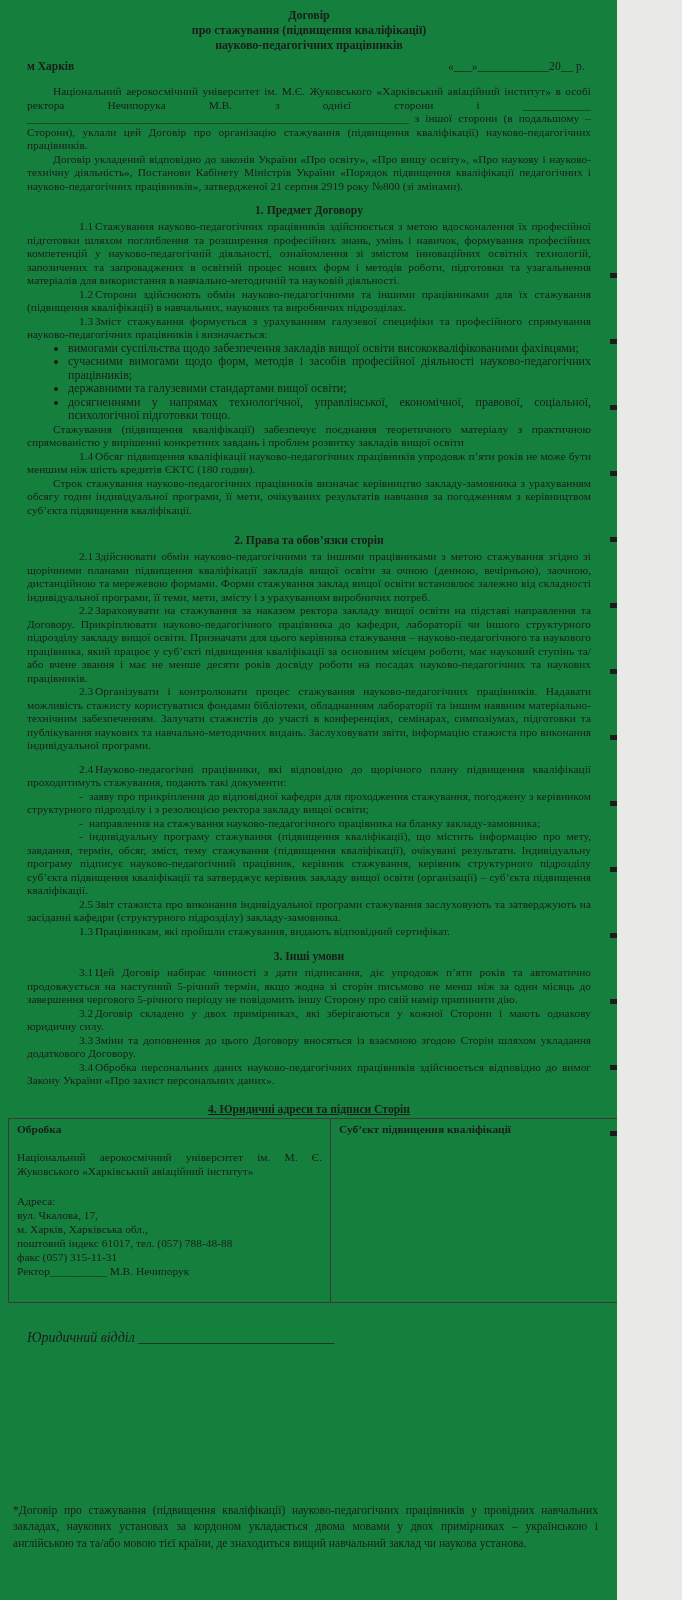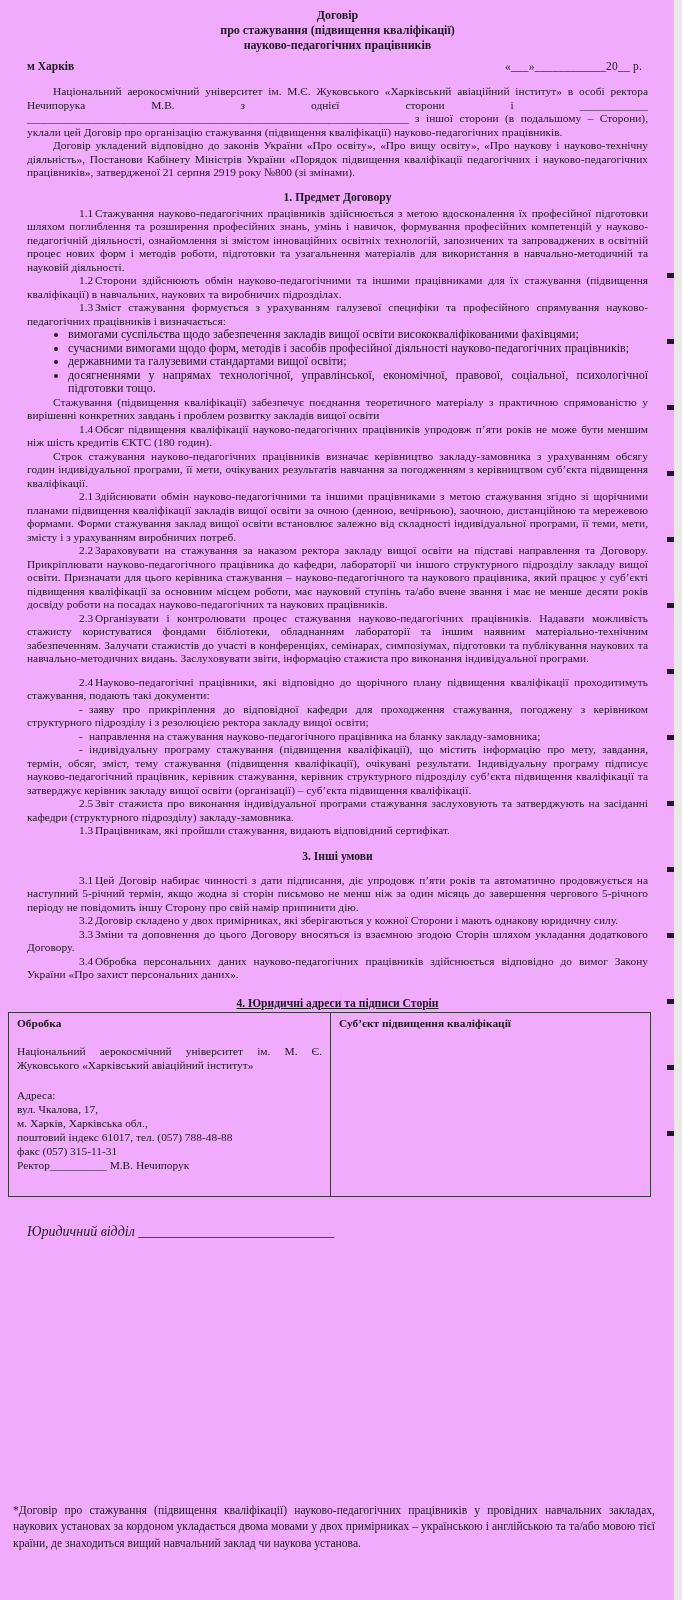--- a/index.html
+++ b/index.html
@@ -1,37 +1,37 @@
 <!DOCTYPE html>
 <html lang="uk"><head>
 <meta charset="utf-8">
 <style>
   html,body{margin:0;padding:0;background:#e9e9e7;}
   .page{
     position:relative;
-    width:674px;height:1600px;
-    background:#f0abfc;
+    width:617px;height:1600px;
+    background:#15803d;
     font-family:"Liberation Serif","DejaVu Serif",serif;
     color:#1b1b1b;
     overflow:hidden;
     box-sizing:border-box;
     padding:6px 26px 0 27px;
   }
   .titleblock{ text-align:center; font-weight:bold; font-size:12px; line-height:15px; margin-top:2px;}
   .placedate{ display:flex; justify-content:space-between; align-items:baseline; margin-top:7px; font-size:11.5px;gap:24px;}
   .place{font-weight:bold;}
   .date{margin-right:6px; letter-spacing:.2px;}
   .para{ margin:0; font-size:11.4px; line-height:13.5px; text-align:justify; text-indent:26px;}
   .intro1{margin-top:13px;}
   .cnum{ display:inline-block; width:42px; }
   .dnum{ display:inline-block; width:36px; }
   .h{ text-align:center; font-weight:bold; font-size:11.6px; line-height:14px; margin:0;}
   .h1s{margin-top:11px; margin-bottom:2px;}
   .h2s{margin-top:17px; margin-bottom:2px;}
-  .h3s{margin-top:12px; margin-bottom:10px;font-family:Liberation Serif, serif;}
+  .h3s{margin-top:12px; margin-bottom:2px;font-family:Liberation Serif, serif;}
   .h4s{margin-top:15px; margin-bottom:1px; text-decoration:underline;}
   ul.bullets{ margin:0; padding-left:41px; list-style-position:outside;}
   ul.bullets li{ font-size:12px; line-height:13.5px; text-align:justify;}
   .gap24{margin-top:10px;}
   table.sigtable{ border-collapse:collapse; margin-left:-19px; width:643px; table-layout:fixed;}
   table.sigtable td{ border:1.2px solid #3a3a3a; vertical-align:top; padding:3px 8px 4px 8px; font-size:11.4px; line-height:14px; height:184px; box-sizing:border-box;}
   td.lcol{width:322px;}
   .cellhead{font-weight:bold; margin:0;}
   .org{ margin:14px 0 0 0; text-align:justify;}
   .addr{margin:16px 0 0 0;}
@@ -70,20 +70,21 @@
     <li>вимогами суспільства щодо забезпечення закладів вищої освіти висококваліфікованими фахівцями;</li>
     <li>сучасними вимогами щодо форм, методів і засобів професійної діяльності науково-педагогічних працівників;</li>
     <li>державними та галузевими стандартами вищої освіти;</li>
     <li>досягненнями у напрямах технологічної, управлінської, економічної, правової, соціальної, психологічної підготовки тощо.</li>
   </ul>
 
   <p class="para">Стажування (підвищення кваліфікації) забезпечує поєднання теоретичного матеріалу з практичною спрямованістю у вирішенні конкретних завдань і проблем розвитку закладів вищої освіти</p>
   <p class="para"><span class="cnum">1.4</span><span>Обсяг підвищення кваліфікації науково-педагогічних працівників упродовж п’яти років не може бути меншим ніж шість кредитів ЄКТС (180 годин).</span></p>
   <p class="para">Строк стажування науково-педагогічних працівників визначає керівництво закладу-замовника з урахуванням обсягу годин індивідуальної програми, її мети, очікуваних результатів навчання за погодженням з керівництвом суб’єкта підвищення кваліфікації.</p>
 
+  <p class="h h2s">2. Права та обов’язки сторін</p>
   <p class="para"><span class="cnum">2.1</span><span>Здійснювати обмін науково-педагогічними та іншими працівниками з метою стажування згідно зі щорічними планами підвищення кваліфікації закладів вищої освіти за очною (денною, вечірньою), заочною, дистанційною та мережевою формами. Форми стажування заклад вищої освіти встановлює залежно від складності індивідуальної програми, її теми, мети, змісту і з урахуванням виробничих потреб.</span></p>
   <p class="para"><span class="cnum">2.2</span><span>Зараховувати на стажування за наказом ректора закладу вищої освіти на підставі направлення та Договору. Прикріплювати науково-педагогічного працівника до кафедри, лабораторії чи іншого структурного підрозділу закладу вищої освіти. Призначати для цього керівника стажування – науково-педагогічного та наукового працівника, який працює у суб’єкті підвищення кваліфікації за основним місцем роботи, має науковий ступінь та/або вчене звання і має не менше десяти років досвіду роботи на посадах науково-педагогічних та наукових працівників.</span></p>
   <p class="para"><span class="cnum">2.3</span><span>Організувати і контролювати процес стажування науково-педагогічних працівників. Надавати можливість стажисту користуватися фондами бібліотеки, обладнанням лабораторії та іншим наявним матеріально-технічним забезпеченням. Залучати стажистів до участі в конференціях, семінарах, симпозіумах, підготовки та публікування наукових та навчально-методичних видань. Заслуховувати звіти, інформацію стажиста про виконання індивідуальної програми.</span></p>
   <p class="para gap24"><span class="cnum">2.4</span><span>Науково-педагогічні працівники, які відповідно до щорічного плану підвищення кваліфікації проходитимуть стажування, подають такі документи:</span></p>
 
   <p class="para"><span class="dnum">-</span><span>заяву про прикріплення до відповідної кафедри для проходження стажування, погоджену з керівником структурного підрозділу і з резолюцією ректора закладу вищої освіти;</span></p>
   <p class="para"><span class="dnum">-</span><span>направлення на стажування науково-педагогічного працівника на бланку закладу-замовника;</span></p>
   <p class="para"><span class="dnum">-</span><span>індивідуальну програму стажування (підвищення кваліфікації), що містить інформацію про мету, завдання, термін, обсяг, зміст, тему стажування (підвищення кваліфікації), очікувані результати. Індивідуальну програму підписує науково-педагогічний працівник, керівник стажування, керівник структурного підрозділу суб’єкта підвищення кваліфікації та затверджує керівник закладу вищої освіти (організації) – суб’єкта підвищення кваліфікації.</span></p>
 
   <p class="para"><span class="cnum">2.5</span><span>Звіт стажиста про виконання індивідуальної програми стажування заслуховують та затверджують на засіданні кафедри (структурного підрозділу) закладу-замовника.</span></p>

